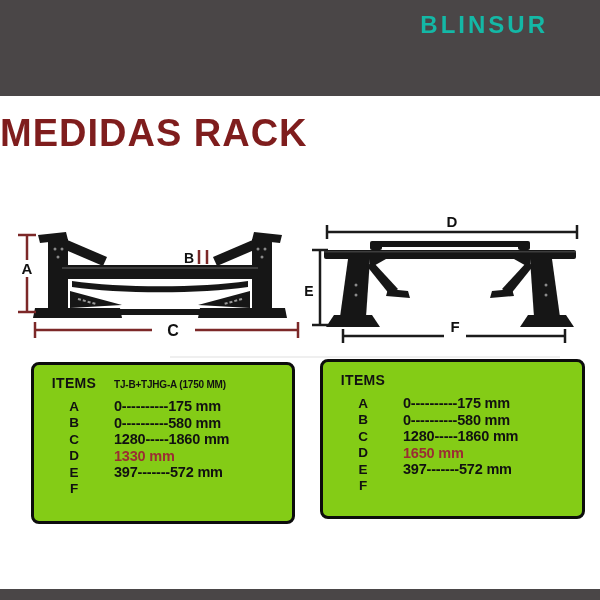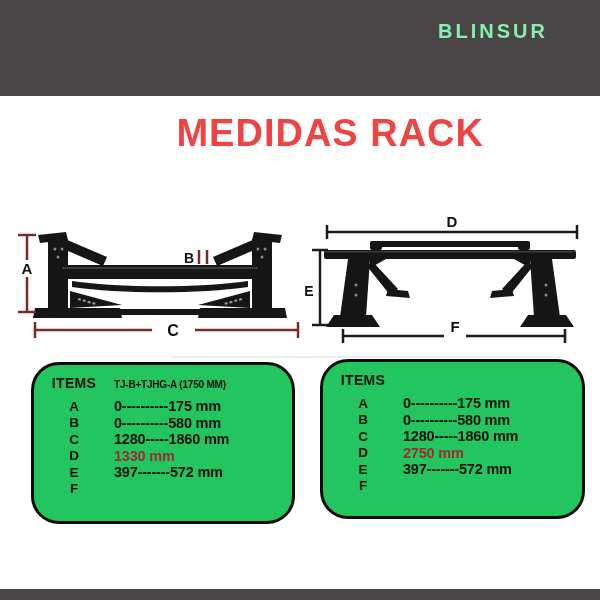--- a/index.html
+++ b/index.html
@@ -13,37 +13,37 @@
   .band{position:absolute;left:0;width:600px;background:#4a4647;}
   .band.top{top:0;height:96px;}
   .band.bottom{top:589px;height:11px;}
   .mastodon{position:absolute;left:60px;top:4px;width:170px;text-align:center;}
   .m-mark{display:block;margin:0 auto;}
   .m-word{
     margin-top:2px;font-size:19px;font-weight:bold;color:#262324;
     letter-spacing:4px;text-transform:lowercase;
   }
   .blinsur{
-    position:absolute;right:52px;top:20px;
-    font-size:20px;font-weight:bold;color:#86efac;letter-spacing:3px;
+    position:absolute;right:52px;top:11px;
+    font-size:24px;font-weight:bold;color:#14b8a6;letter-spacing:3px;
   }
   
   .page-title{
     position:absolute;top:112px;left:0;width:484px;margin:0;
-    text-align:right;font-size:38px;font-weight:800;letter-spacing:1px;color:#ef4444;
+    text-align:left;font-size:38px;font-weight:800;letter-spacing:1px;color:#7f1d1d;
   }
   
   .diag{position:absolute;}
   .diag-front{left:10px;top:213px;}
   .diag-side{left:300px;top:205px;}
   .diag text{font-family:"Liberation Sans", sans-serif;font-weight:bold;fill:#101010;}
   .photo-shadow{position:absolute;left:170px;top:356px;width:390px;height:2px;background:#efefef;}
   
   .card{
-    position:absolute;background:#22c55e;border:3.5px solid #0c0c0c;border-radius:28px;
+    position:absolute;background:#84cc16;border:3.5px solid #0c0c0c;border-radius:8px;
     box-sizing:border-box;
   }
   .card-a{left:31px;top:362px;width:264px;height:162px;}
   .card-b{left:320px;top:359px;width:265px;height:160px;}
   .thead{display:flex;align-items:baseline;margin-top:10px;}
   .items-h{width:80px;text-align:center;font-weight:bold;font-size:14px;letter-spacing:.3px;}
   .model-h{flex:1;font-weight:bold;font-size:10px;letter-spacing:-.2px;}
   .rows{margin-top:7px;}
   .row{display:flex;align-items:center;height:16.5px;}
   .item{width:80px;text-align:center;font-weight:bold;font-size:13.5px;}
@@ -206,21 +206,21 @@
     <div class="row">
       <span class="item">B</span>
       <span class="val">0----------580 mm</span>
     </div>
     <div class="row">
       <span class="item">C</span>
       <span class="val">1280-----1860 mm</span>
     </div>
     <div class="row">
       <span class="item">D</span>
-      <span class="val red">2750 mm</span>
+      <span class="val red">1650 mm</span>
     </div>
     <div class="row">
       <span class="item">E</span>
       <span class="val">397-------572 mm</span>
     </div>
     <div class="row">
       <span class="item">F</span>
     </div>
   </div>
 </section>

